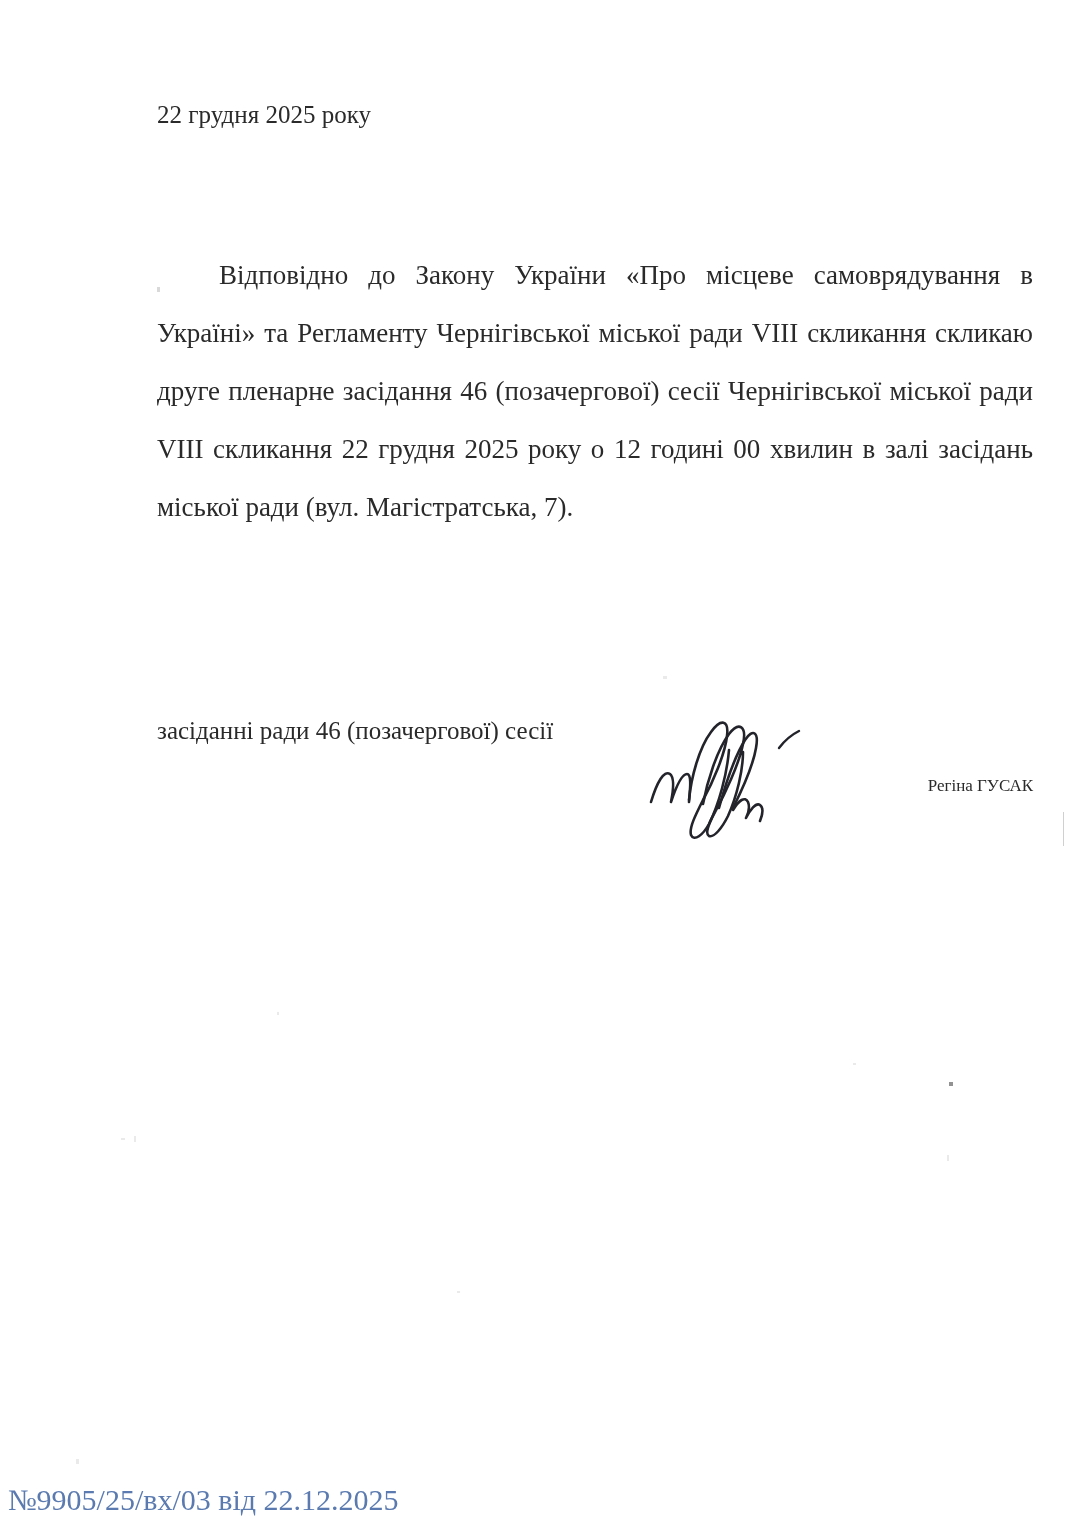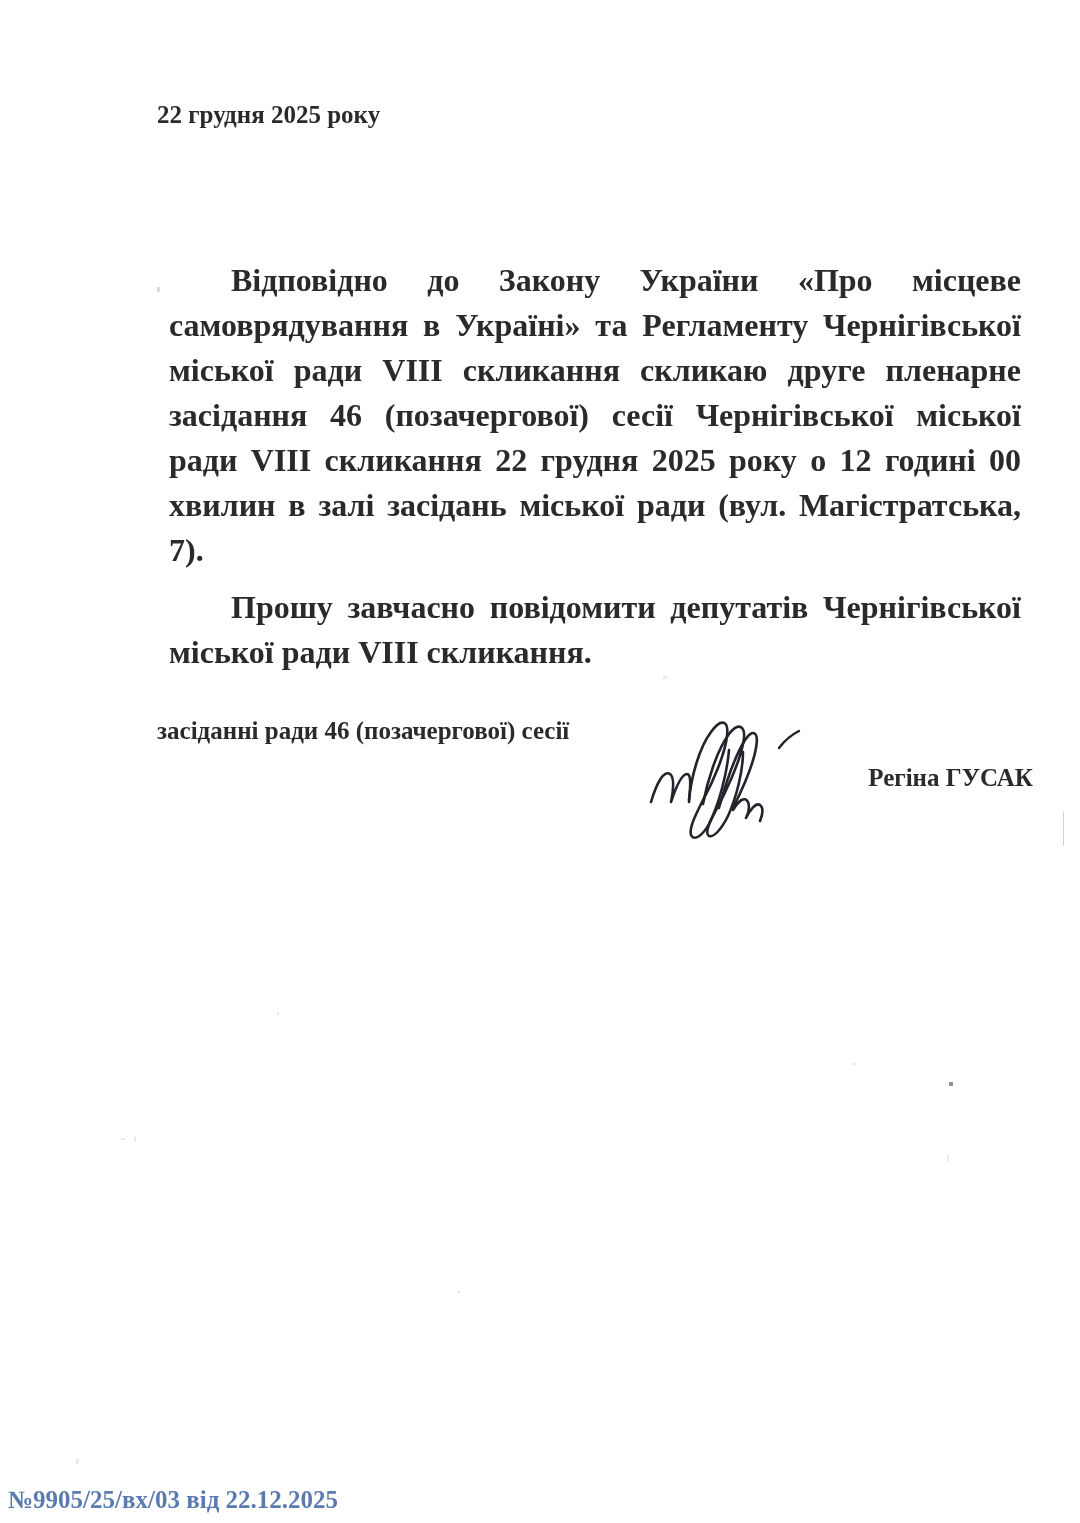--- a/index.html
+++ b/index.html
@@ -11,21 +11,20 @@
 
   .page {
     position: relative;
     width: 1080px;
     height: 1523px;
     margin: 0 auto;
     background: #ffffff;
     overflow: hidden;
     font-family: "Liberation Serif", "DejaVu Serif", serif;
     color: #2a2a2a;
-    font-weight: bold;
     -webkit-font-smoothing: antialiased;
   }
 
   
   .doc-header {
     position: absolute;
     left: 157px;
     top: 100px;
     width: 876px;
     display: flex;
@@ -41,23 +40,23 @@
 
   
   .body-block {
     position: absolute;
     left: 157px;
     top: 246px;
     width: 876px;
   }
 
   .para {
-    margin: 12px;
-    font-size: 32px;
-    line-height: 45px;
+    margin: 0;
+    font-size: 27px;
+    line-height: 58px;
     text-align: justify;
     text-justify: inter-word;
     text-indent: 62px;
     hyphens: none;
   }
   .para + .para {
     margin-top: 0;
   }
 
   
@@ -75,22 +74,22 @@
     width: 470px;
     font-size: 25px;
     line-height: 45px;
   }
   .sig-role-line {
     white-space: nowrap;
   }
   .sig-name {
     position: absolute;
     right: 0;
-    top: 54px;
-    font-size: 25px;
+    top: 62px;
+    font-size: 17px;
     line-height: 32px;
     white-space: nowrap;
   }
   .sig-mark {
     position: absolute;
     left: 476px;
     top: -4px;
     width: 210px;
     height: 140px;
     pointer-events: none;
@@ -99,21 +98,21 @@
     display: block;
     width: 100%;
     height: 100%;
   }
 
   
   .reg-stamp {
     position: absolute;
     left: 8px;
     bottom: 8px;
-    font-size: 25px;
+    font-size: 30px;
     line-height: 30px;
     color: #5b7bb0;
     white-space: nowrap;
   }
 
   
   .artifact {
     position: absolute;
     background: #b9b9b9;
     opacity: .55;
@@ -135,21 +134,20 @@
 <body>
 
 <div class="page">
 
   <div class="doc-header">
     <span class="date">22 грудня 2025 року</span>
   </div>
 
   <div class="body-block">
     <p class="para">Відповідно до Закону України «Про місцеве самоврядування в Україні» та Регламенту Чернігівської міської ради VIII скликання скликаю друге пленарне засідання 46 (позачергової) сесії Чернігівської міської ради VIII скликання 22 грудня 2025 року о 12 годині 00 хвилин в залі засідань міської ради (вул. Магістратська, 7).</p>
-    <p class="para">Прошу завчасно повідомити депутатів Чернігівської міської ради VIII скликання.</p>
   </div>
 
   <div class="signature-block">
 
     <div class="sig-role">
       <div class="sig-role-line">засіданні ради 46 (позачергової) сесії</div>
     </div>
 
     <div class="sig-mark">
       <svg viewBox="0 0 210 140" xmlns="http://www.w3.org/2000/svg" fill="none" stroke="#23232b" stroke-width="2.6" stroke-linecap="round" stroke-linejoin="round">

